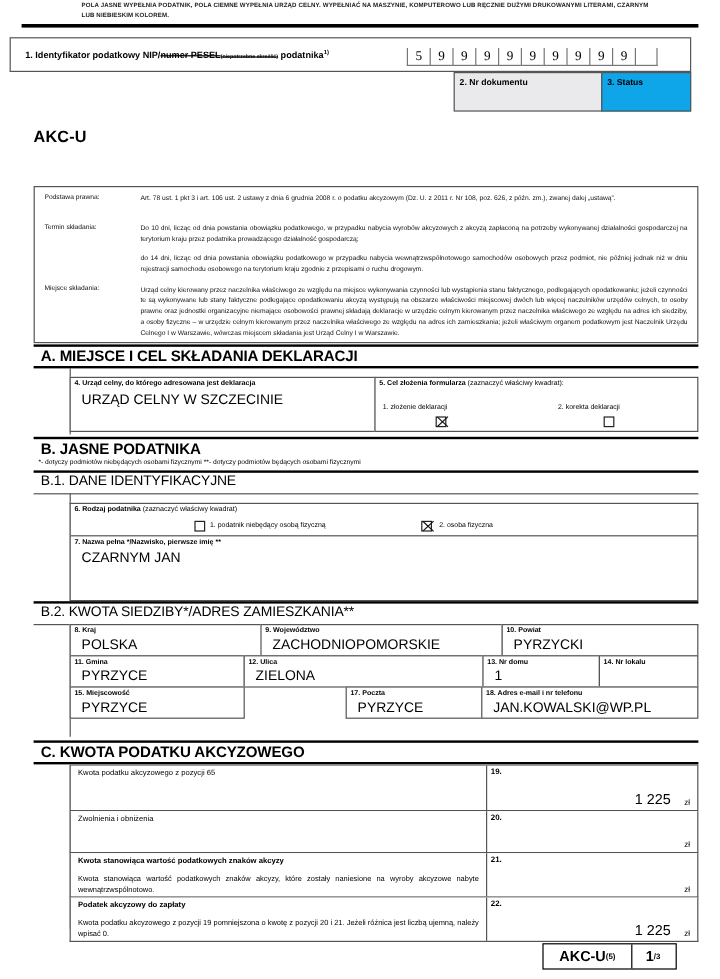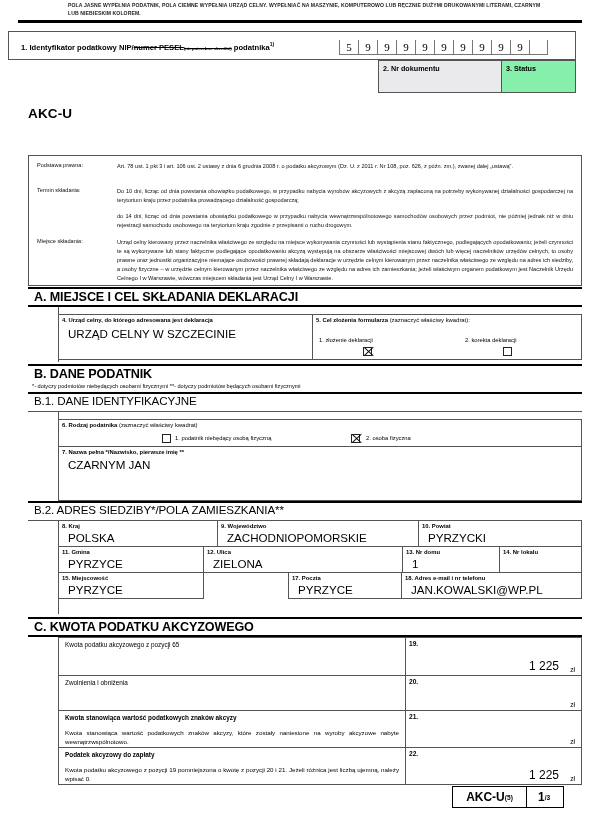--- a/index.html
+++ b/index.html
@@ -71,21 +71,21 @@
   .comb .cell:last-child { border-right: 1px solid #777; }
 
   
   .docrow { position: absolute; left: 8px; top: 60px; width: 568px; height: 33px; }
   .doc-nr {
     position: absolute; left: 370px; top: 0; width: 124px; height: 33px;
     border: 1px solid #555; background: #eaeaec;
   }
   .doc-status {
     position: absolute; left: 493px; top: 0; width: 75px; height: 33px;
-    border: 1px solid #555; background: #86efac;
+    border: 1px solid #555; background: #0ea5e9;
   }
   .fieldnum-b {
     position: absolute; left: 4px; top: 3px;
     font-size: 7.2px; font-weight: bold;
   }
 
   
   .akcu-code {
     position: absolute; left: 28px; top: 106px;
     font-size: 13.5px; font-weight: bold; letter-spacing: .01em;
@@ -288,21 +288,21 @@
   </div>
 
   <div class="cell-box" style="left:312px; top:314px; width:270px; height:46px;">
     <div class="cell-num"><span>5. Cel złożenia formularza </span><span class="norm">(zaznaczyć właściwy kwadrat):</span></div>
     <div class="chk-label" style="left:6px; top:22px;">1. złożenie deklaracji</div>
     <div class="chk marked" style="left:50px; top:32px;"></div>
     <div class="chk-label" style="left:152px; top:22px;">2. korekta deklaracji</div>
     <div class="chk" style="left:190px; top:32px;"></div>
   </div>
 
-  <div class="secbar nobot" style="top:364px;">B. DANE PODATNIK</div>
+  <div class="secbar nobot" style="top:364px;">B. JASNE PODATNIKA</div>
   <div class="note-line" style="left:32px; top:383px;">*- dotyczy podmiotów niebędących osobami fizycznymi    **- dotyczy podmiotów będących osobami fizycznymi</div>
   <div style="position:absolute; left:28px; top:392px; width:554px; height:2px; background:#000;"></div>
 
   <div class="secsub" style="top:394px;">B.1. DANE IDENTYFIKACYJNE</div>
   <div style="position:absolute; left:28px; top:411px; width:554px; height:1px; background:#555;"></div>
 
   <div class="rail" style="top:411px; height:90px;"></div>
 
   <div class="cell-box" style="left:58px; top:419px; width:524px; height:27px; border-bottom:none;">
     <div class="cell-num"><span>6. Rodzaj podatnika </span><span class="norm">(zaznaczyć właściwy kwadrat)</span></div>
@@ -311,21 +311,21 @@
     <div class="chk marked" style="left:292px; top:14px;"></div>
     <div class="chk-label" style="left:307px; top:15px;">2. osoba fizyczna</div>
   </div>
 
   <div class="cell-box" style="left:58px; top:446px; width:524px; height:55px;">
     <div class="cell-num">7. Nazwa pełna */Nazwisko, pierwsze imię **</div>
     <div class="cell-val" style="top:11px;">CZARNYM JAN</div>
   </div>
 
   <div style="position:absolute; left:28px; top:501px; width:554px; height:2px; background:#000;"></div>
-  <div class="secsub" style="top:503px;">B.2. ADRES SIEDZIBY*/POLA ZAMIESZKANIA**</div>
+  <div class="secsub" style="top:503px;">B.2. KWOTA SIEDZIBY*/ADRES ZAMIESZKANIA**</div>
   <div style="position:absolute; left:28px; top:520px; width:554px; height:1px; background:#555;"></div>
   <div class="rail" style="top:520px; height:94px;"></div>
 
   <div class="cell-box" style="left:58px; top:520px; width:174px; height:27px;">
     <div class="cell-num">8. Kraj</div>
     <div class="cell-val" style="top:10px;">POLSKA</div>
   </div>
   <div class="cell-box" style="left:217px; top:520px; width:202px; height:27px;">
     <div class="cell-num">9. Województwo</div>
     <div class="cell-val" style="top:10px;">ZACHODNIOPOMORSKIE</div>

